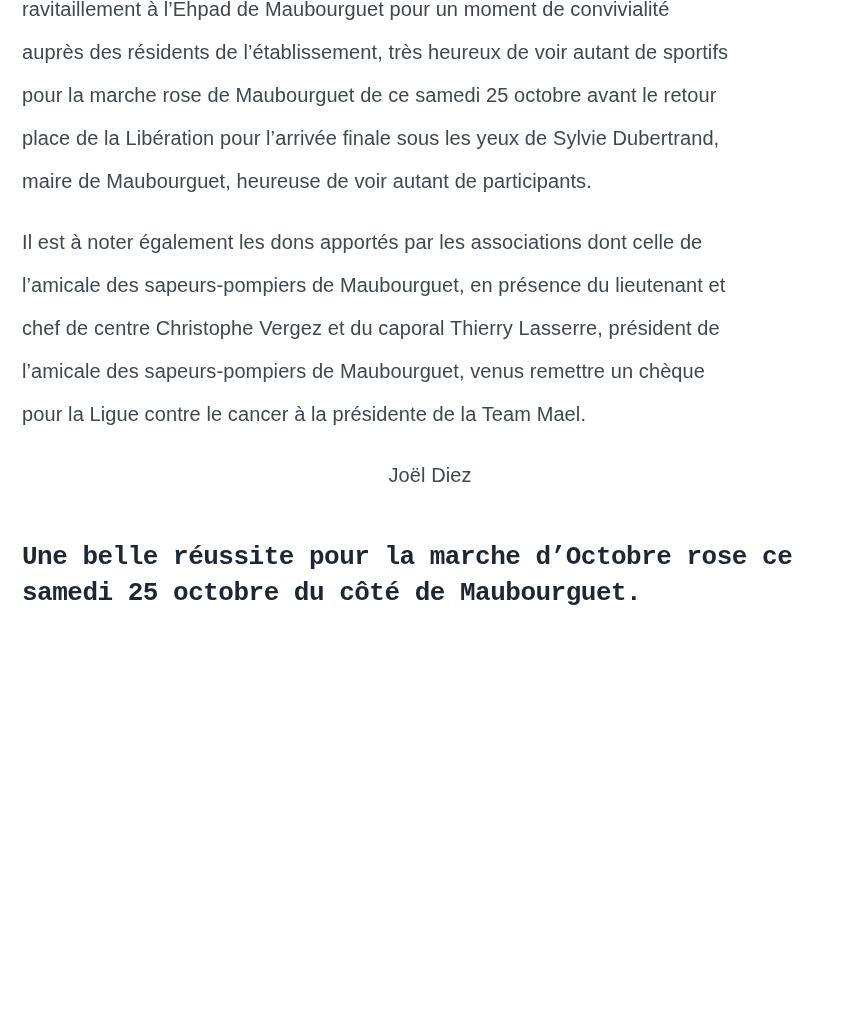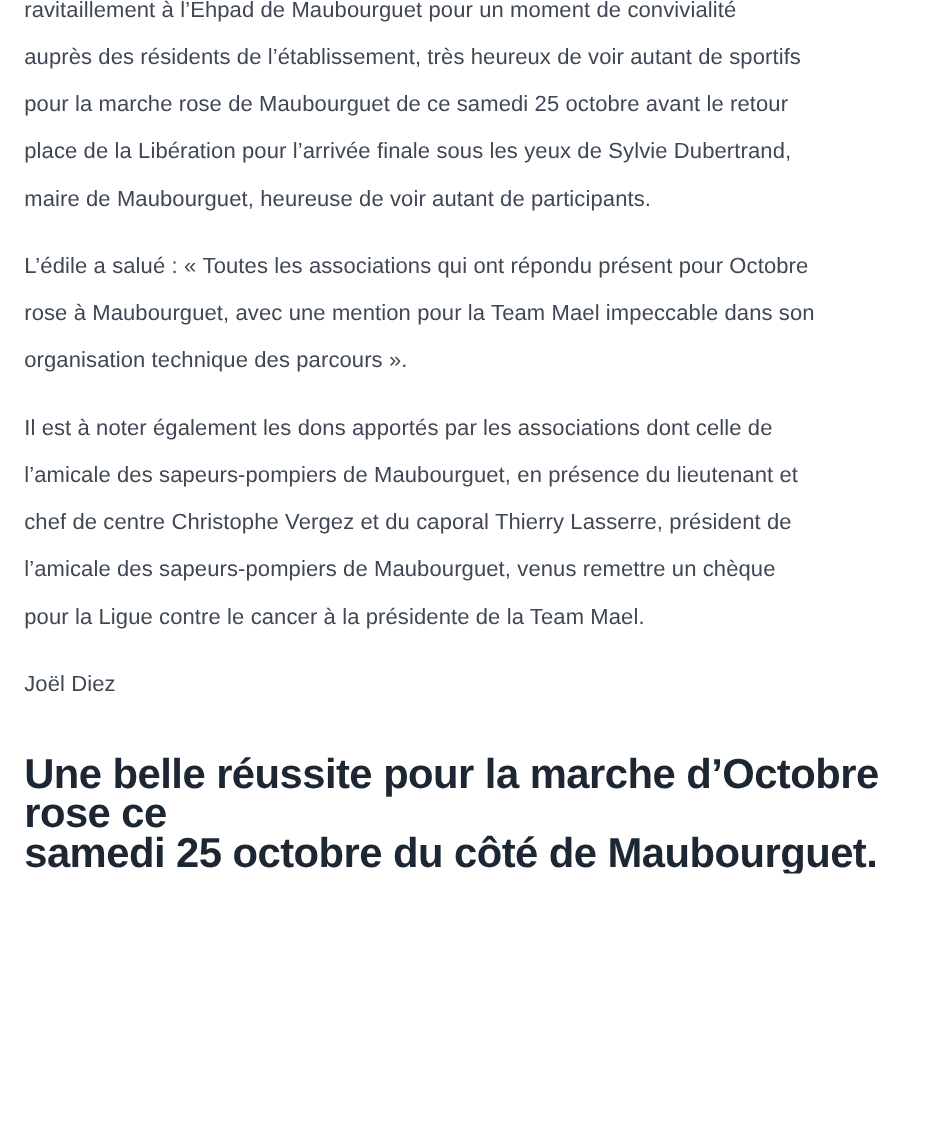--- a/index.html
+++ b/index.html
@@ -25,45 +25,43 @@
     margin:0 0 18px 0;
     font-size:20px;
     line-height:43px;
     letter-spacing:0.1px;
     color:var(--body-text);
     white-space:pre;          
     overflow:hidden;
   }
   .article p.byline{
     margin-bottom:18px;
+    text-align:center;
   }
   .article h2{
     margin:42px 0 0 0;
-    font-family:Liberation Sans, sans-serif;
+    font-family:Liberation Mono, monospace;
     font-weight:700;
-    font-size:38px;
+    font-size:26px;
     line-height:36px;
     letter-spacing:-0.5px;
     color:var(--heading-text);
     white-space:pre-line;
     overflow:hidden;
   }
 </style>
 </head>
 <body>
 
 <main class="article">
   <p>ravitaillement à l’Ehpad de Maubourguet pour un moment de convivialité
 auprès des résidents de l’établissement, très heureux de voir autant de sportifs
 pour la marche rose de Maubourguet de ce samedi 25 octobre avant le retour
 place de la Libération pour l’arrivée finale sous les yeux de Sylvie Dubertrand,
 maire de Maubourguet, heureuse de voir autant de participants.</p>
-  <p>L’édile a salué&nbsp;: «&nbsp;Toutes les associations qui ont répondu présent pour Octobre
-rose à Maubourguet, avec une mention pour la Team Mael impeccable dans son
-organisation technique des parcours&nbsp;».</p>
   <p>Il est à noter également les dons apportés par les associations dont celle de
 l’amicale des sapeurs-pompiers de Maubourguet, en présence du lieutenant et
 chef de centre Christophe Vergez et du caporal Thierry Lasserre, président de
 l’amicale des sapeurs-pompiers de Maubourguet, venus remettre un chèque
 pour la Ligue contre le cancer à la présidente de la Team Mael.</p>
   <p class="byline">Joël Diez</p>
   <h2>Une belle réussite pour la marche d’Octobre rose ce
 samedi 25 octobre du côté de Maubourguet.</h2>
 </main>
 

